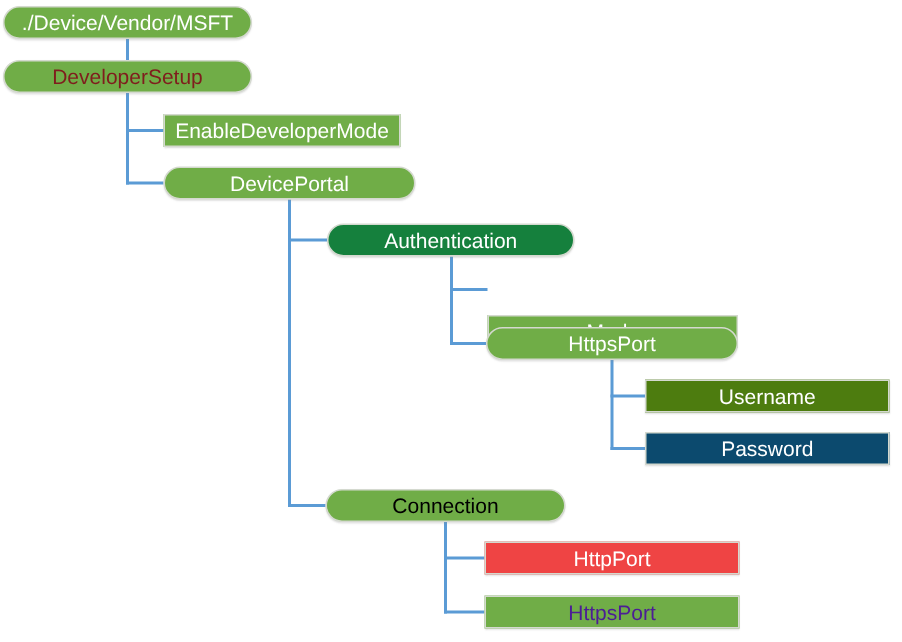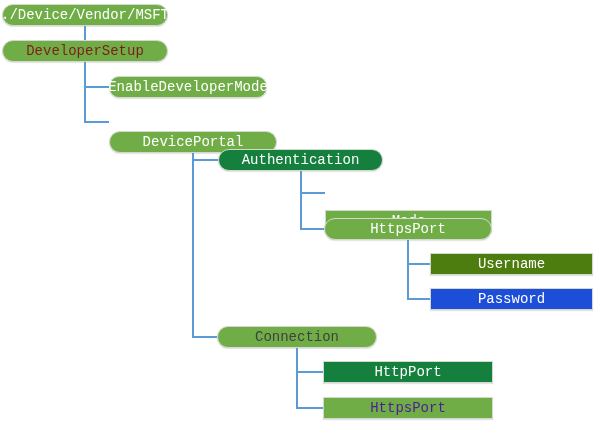--- a/index.html
+++ b/index.html
@@ -7,21 +7,20 @@
     padding: 0;
     background: #ffffff;
     font-family: "Liberation Sans", sans-serif;
   }
   .canvas {
     position: relative;
     width: 601px;
     height: 428px;
     background: #ffffff;
     overflow: hidden;
-    font-family: Liberation Mono, monospace;
   }
   .node {
     position: absolute;
     box-sizing: border-box;
     display: flex;
     align-items: center;
     justify-content: center;
     color: #ffffff;
     font-size: 14px;
     line-height: 1;
@@ -53,24 +52,24 @@
       <div class="connector" style="left: 407px; top: 240px; width: 2px; height: 60px; background: rgb(91, 155, 213);"></div>
       <div class="connector" style="left: 407px; top: 263px; width: 23px; height: 2px; background: rgb(91, 155, 213);"></div>
       <div class="connector" style="left: 407px; top: 298px; width: 23px; height: 2px; background: rgb(91, 155, 213);"></div>
       <div class="connector" style="left: 296px; top: 348px; width: 2px; height: 61px; background: rgb(91, 155, 213);"></div>
       <div class="connector" style="left: 296px; top: 371px; width: 27px; height: 2px; background: rgb(91, 155, 213);"></div>
       <div class="connector" style="left: 296px; top: 407px; width: 27px; height: 2px; background: rgb(91, 155, 213);"></div>
     </div>
   <div id="node-layer">
       <div class="node pill" style="left: 2px; top: 4px; width: 166px; height: 22px; background: rgb(112, 173, 71); color: rgb(255, 255, 255);">./Device/Vendor/MSFT</div>
       <div class="node pill" style="left: 2px; top: 40px; width: 166px; height: 22px; background: rgb(112, 173, 71); color: #7f1d1d;">DeveloperSetup</div>
-      <div class="node rect" style="left: 109px; top: 76px; width: 158px; height: 22px; background: rgb(112, 173, 71); color: rgb(255, 255, 255); border-radius: 10px;">EnableDeveloperMode</div>
-      <div class="node pill" style="left: 109px; top: 111px; width: 168px; height: 22px; background: rgb(112, 173, 71); color: rgb(255, 255, 255); margin-top: 20px;">DevicePortal</div>
+      <div class="node rect" style="left: 109px; top: 76px; width: 158px; height: 22px; background: rgb(112, 173, 71); color: rgb(255, 255, 255);">EnableDeveloperMode</div>
+      <div class="node pill" style="left: 109px; top: 111px; width: 168px; height: 22px; background: rgb(112, 173, 71); color: rgb(255, 255, 255);">DevicePortal</div>
       <div class="node pill" style="left: 218px; top: 149px; width: 165px; height: 22px; background: #15803d; color: rgb(255, 255, 255);">Authentication</div>
       <div class="node rect" style="left: 325px; top: 174px; width: 167px; height: 22px; background: rgb(112, 173, 71); color: rgb(255, 255, 255); margin-top: 36px;">Mode</div>
       <div class="node pill" style="left: 324px; top: 218px; width: 168px; height: 22px; background: rgb(112, 173, 71); color: rgb(255, 255, 255);">HttpsPort</div>
       <div class="node rect" style="left: 430px; top: 253px; width: 163px; height: 22px; background: #4d7c0f; color: rgb(255, 255, 255);">Username</div>
-      <div class="node rect" style="left: 430px; top: 288px; width: 163px; height: 22px; background: #1d4ed8; color: rgb(255, 255, 255);">Password</div>
-      <div class="node pill" style="left: 217px; top: 326px; width: 160px; height: 22px; background: rgb(112, 173, 71); color: #404040;">Connection</div>
-      <div class="node rect" style="left: 323px; top: 361px; width: 170px; height: 22px; background: #15803d; color: rgb(255, 255, 255);">HttpPort</div>
+      <div class="node rect" style="left: 430px; top: 288px; width: 163px; height: 22px; background: #0c4a6e; color: rgb(255, 255, 255);">Password</div>
+      <div class="node pill" style="left: 217px; top: 326px; width: 160px; height: 22px; background: rgb(112, 173, 71); color: #000000;">Connection</div>
+      <div class="node rect" style="left: 323px; top: 361px; width: 170px; height: 22px; background: #ef4444; color: rgb(255, 255, 255);">HttpPort</div>
       <div class="node rect" style="left: 323px; top: 397px; width: 170px; height: 22px; background: rgb(112, 173, 71); color: #4c1d95;">HttpsPort</div>
     </div>
 </div>
 
 </body></html>

